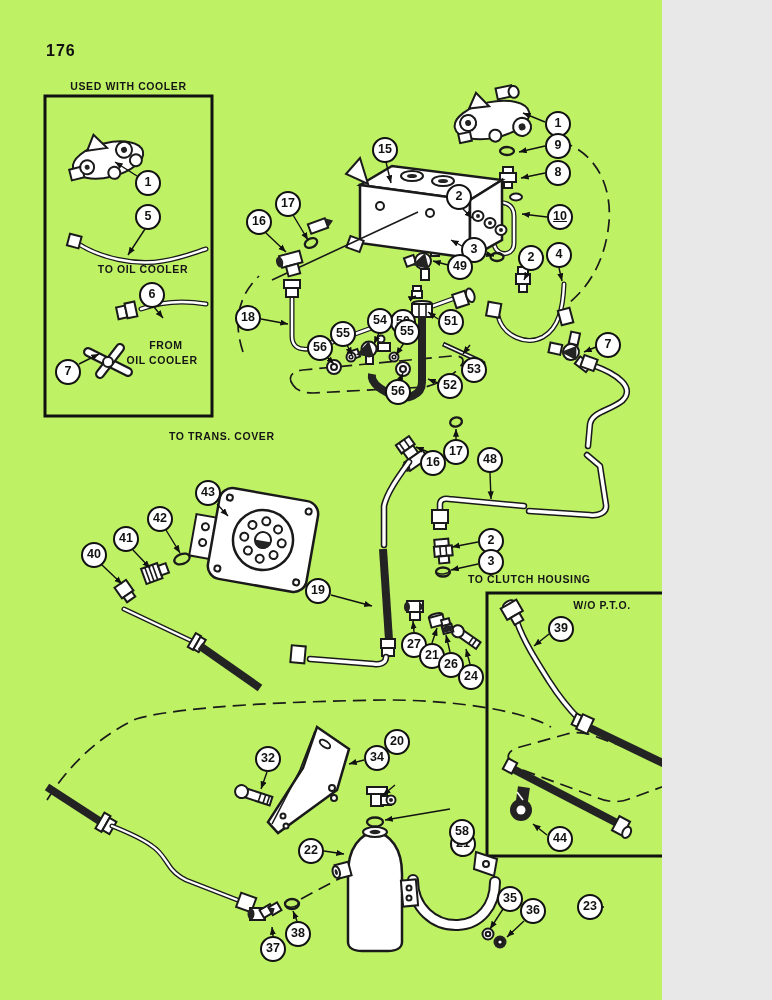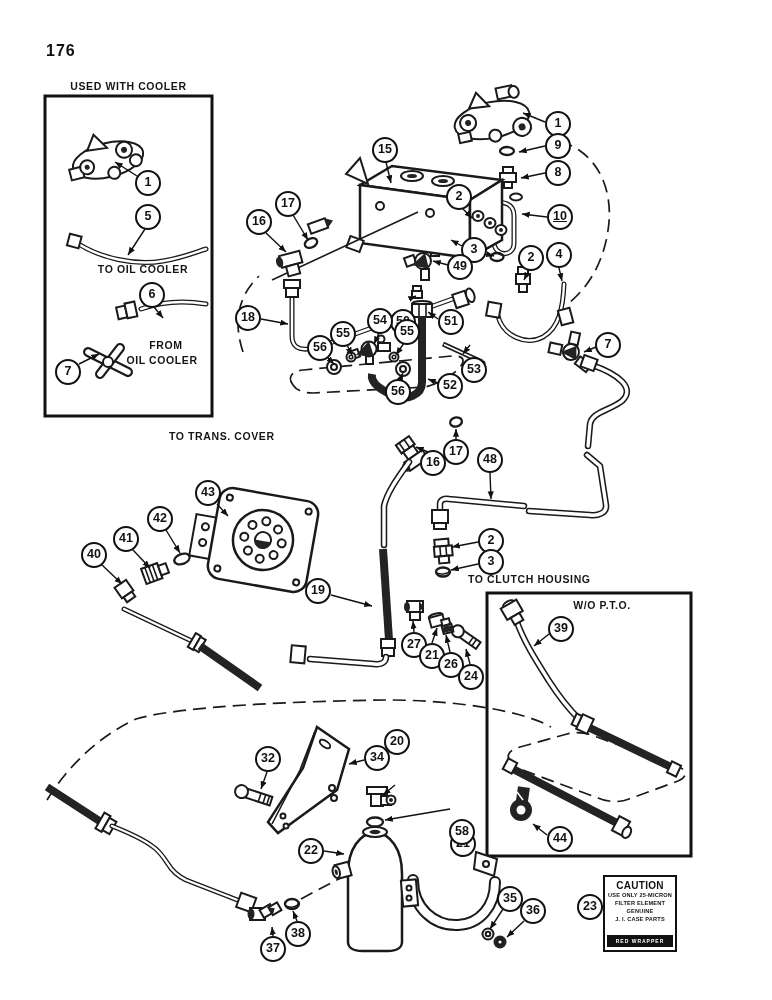--- a/index.html
+++ b/index.html
@@ -1,16 +1,16 @@
 <!DOCTYPE html>
 <html><head>
 <meta charset="utf-8">
 <style>
   html,body{margin:0;padding:0;background:#e8e8e8;}
-  .page{position:relative;width:772px;height:1000px;background:#ffffff;overflow:hidden;
+  .page{position:relative;width:662px;height:1000px;background:#bef264;overflow:hidden;
         font-family:"Liberation Sans", sans-serif;color:#111;}
   .pagenum{position:absolute;left:46px;top:42px;font-size:16px;font-weight:700;letter-spacing:1px;}
   .lbl{position:absolute;font-weight:700;font-size:10.5px;letter-spacing:0.6px;color:#151515;
        text-align:center;white-space:nowrap;}
   .lbl.left{text-align:left;}
   svg.art{position:absolute;left:0;top:0;}
   
   .tO{fill:none;stroke:#1a1a1a;stroke-width:6.5;stroke-linecap:round;stroke-linejoin:round;}
   .tI{fill:none;stroke:#fff;stroke-width:3.4;stroke-linecap:round;stroke-linejoin:round;}
   .sO{fill:none;stroke:#1a1a1a;stroke-width:5;stroke-linecap:round;stroke-linejoin:round;}
@@ -545,28 +545,20 @@
 
 <div class="pagenum">176</div>
 <div class="lbl" style="left:45px;top:80px;width:167px;">USED WITH COOLER</div>
 <div class="lbl" style="left:83px;top:263px;width:120px;">TO OIL COOLER</div>
 <div class="lbl" style="left:140px;top:339px;width:52px;">FROM</div>
 <div class="lbl" style="left:116px;top:354px;width:92px;">OIL COOLER</div>
 <div class="lbl left" style="left:169px;top:430px;">TO TRANS. COVER</div>
 <div class="lbl left" style="left:468px;top:573px;">TO CLUTCH HOUSING</div>
 <div class="lbl" style="left:500px;top:599px;width:204px;">W/O P.T.O.</div>
 
-<div class="caution">
-  <div class="ct">CAUTION</div>
-  <div class="cl">USE ONLY 25-MICRON</div>
-  <div class="cl">FILTER ELEMENT</div>
-  <div class="cl">GENUINE</div>
-  <div class="cl">J. I. CASE PARTS</div>
-  <div class="band">RED WRAPPER</div>
-</div>
 
 <div class="callout" style="left: 135px; top: 170px;">1</div>
     <div class="callout" style="left: 135px; top: 204px;">5</div>
     <div class="callout" style="left: 139px; top: 282px;">6</div>
     <div class="callout" style="left: 55px; top: 359px;">7</div>
     <div class="callout" style="left: 545px; top: 111px;">1</div>
     <div class="callout" style="left: 545px; top: 133px;">9</div>
     <div class="callout" style="left: 545px; top: 160px;">8</div>
     <div class="callout" style="left: 446px; top: 184px;">2</div>
     <div class="callout" style="left: 547px; top: 204px; text-decoration: underline;">10</div>

